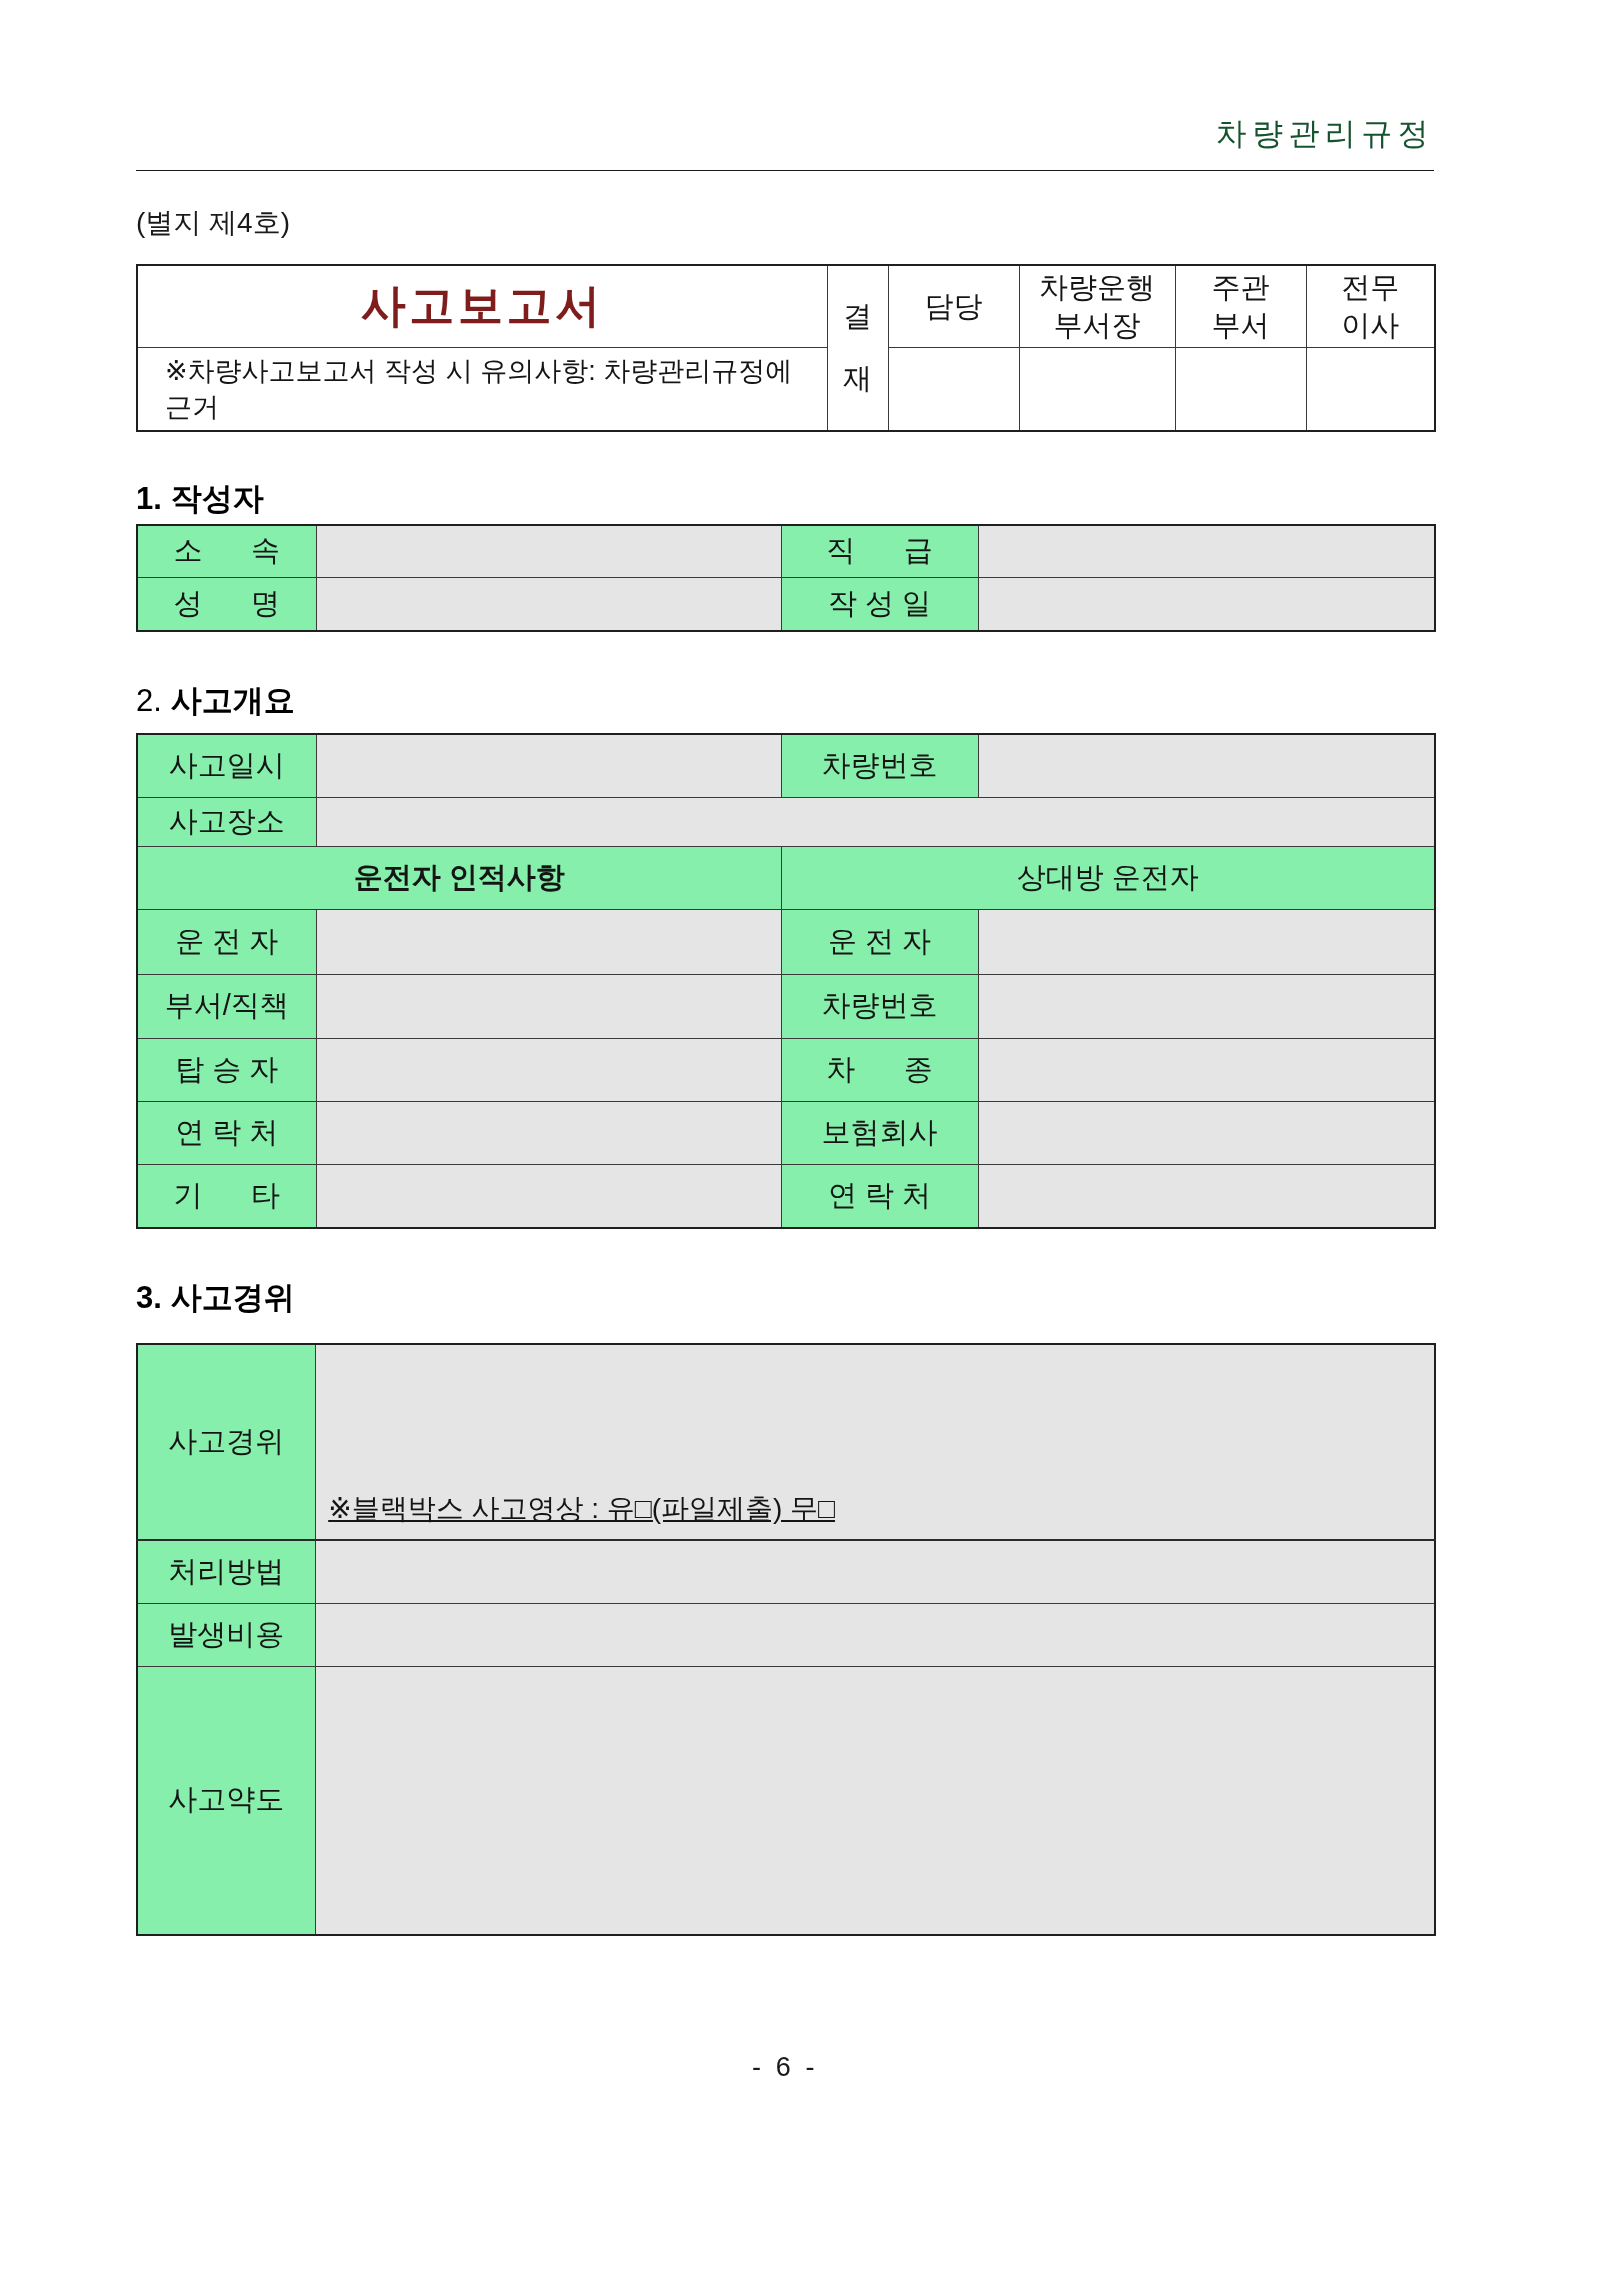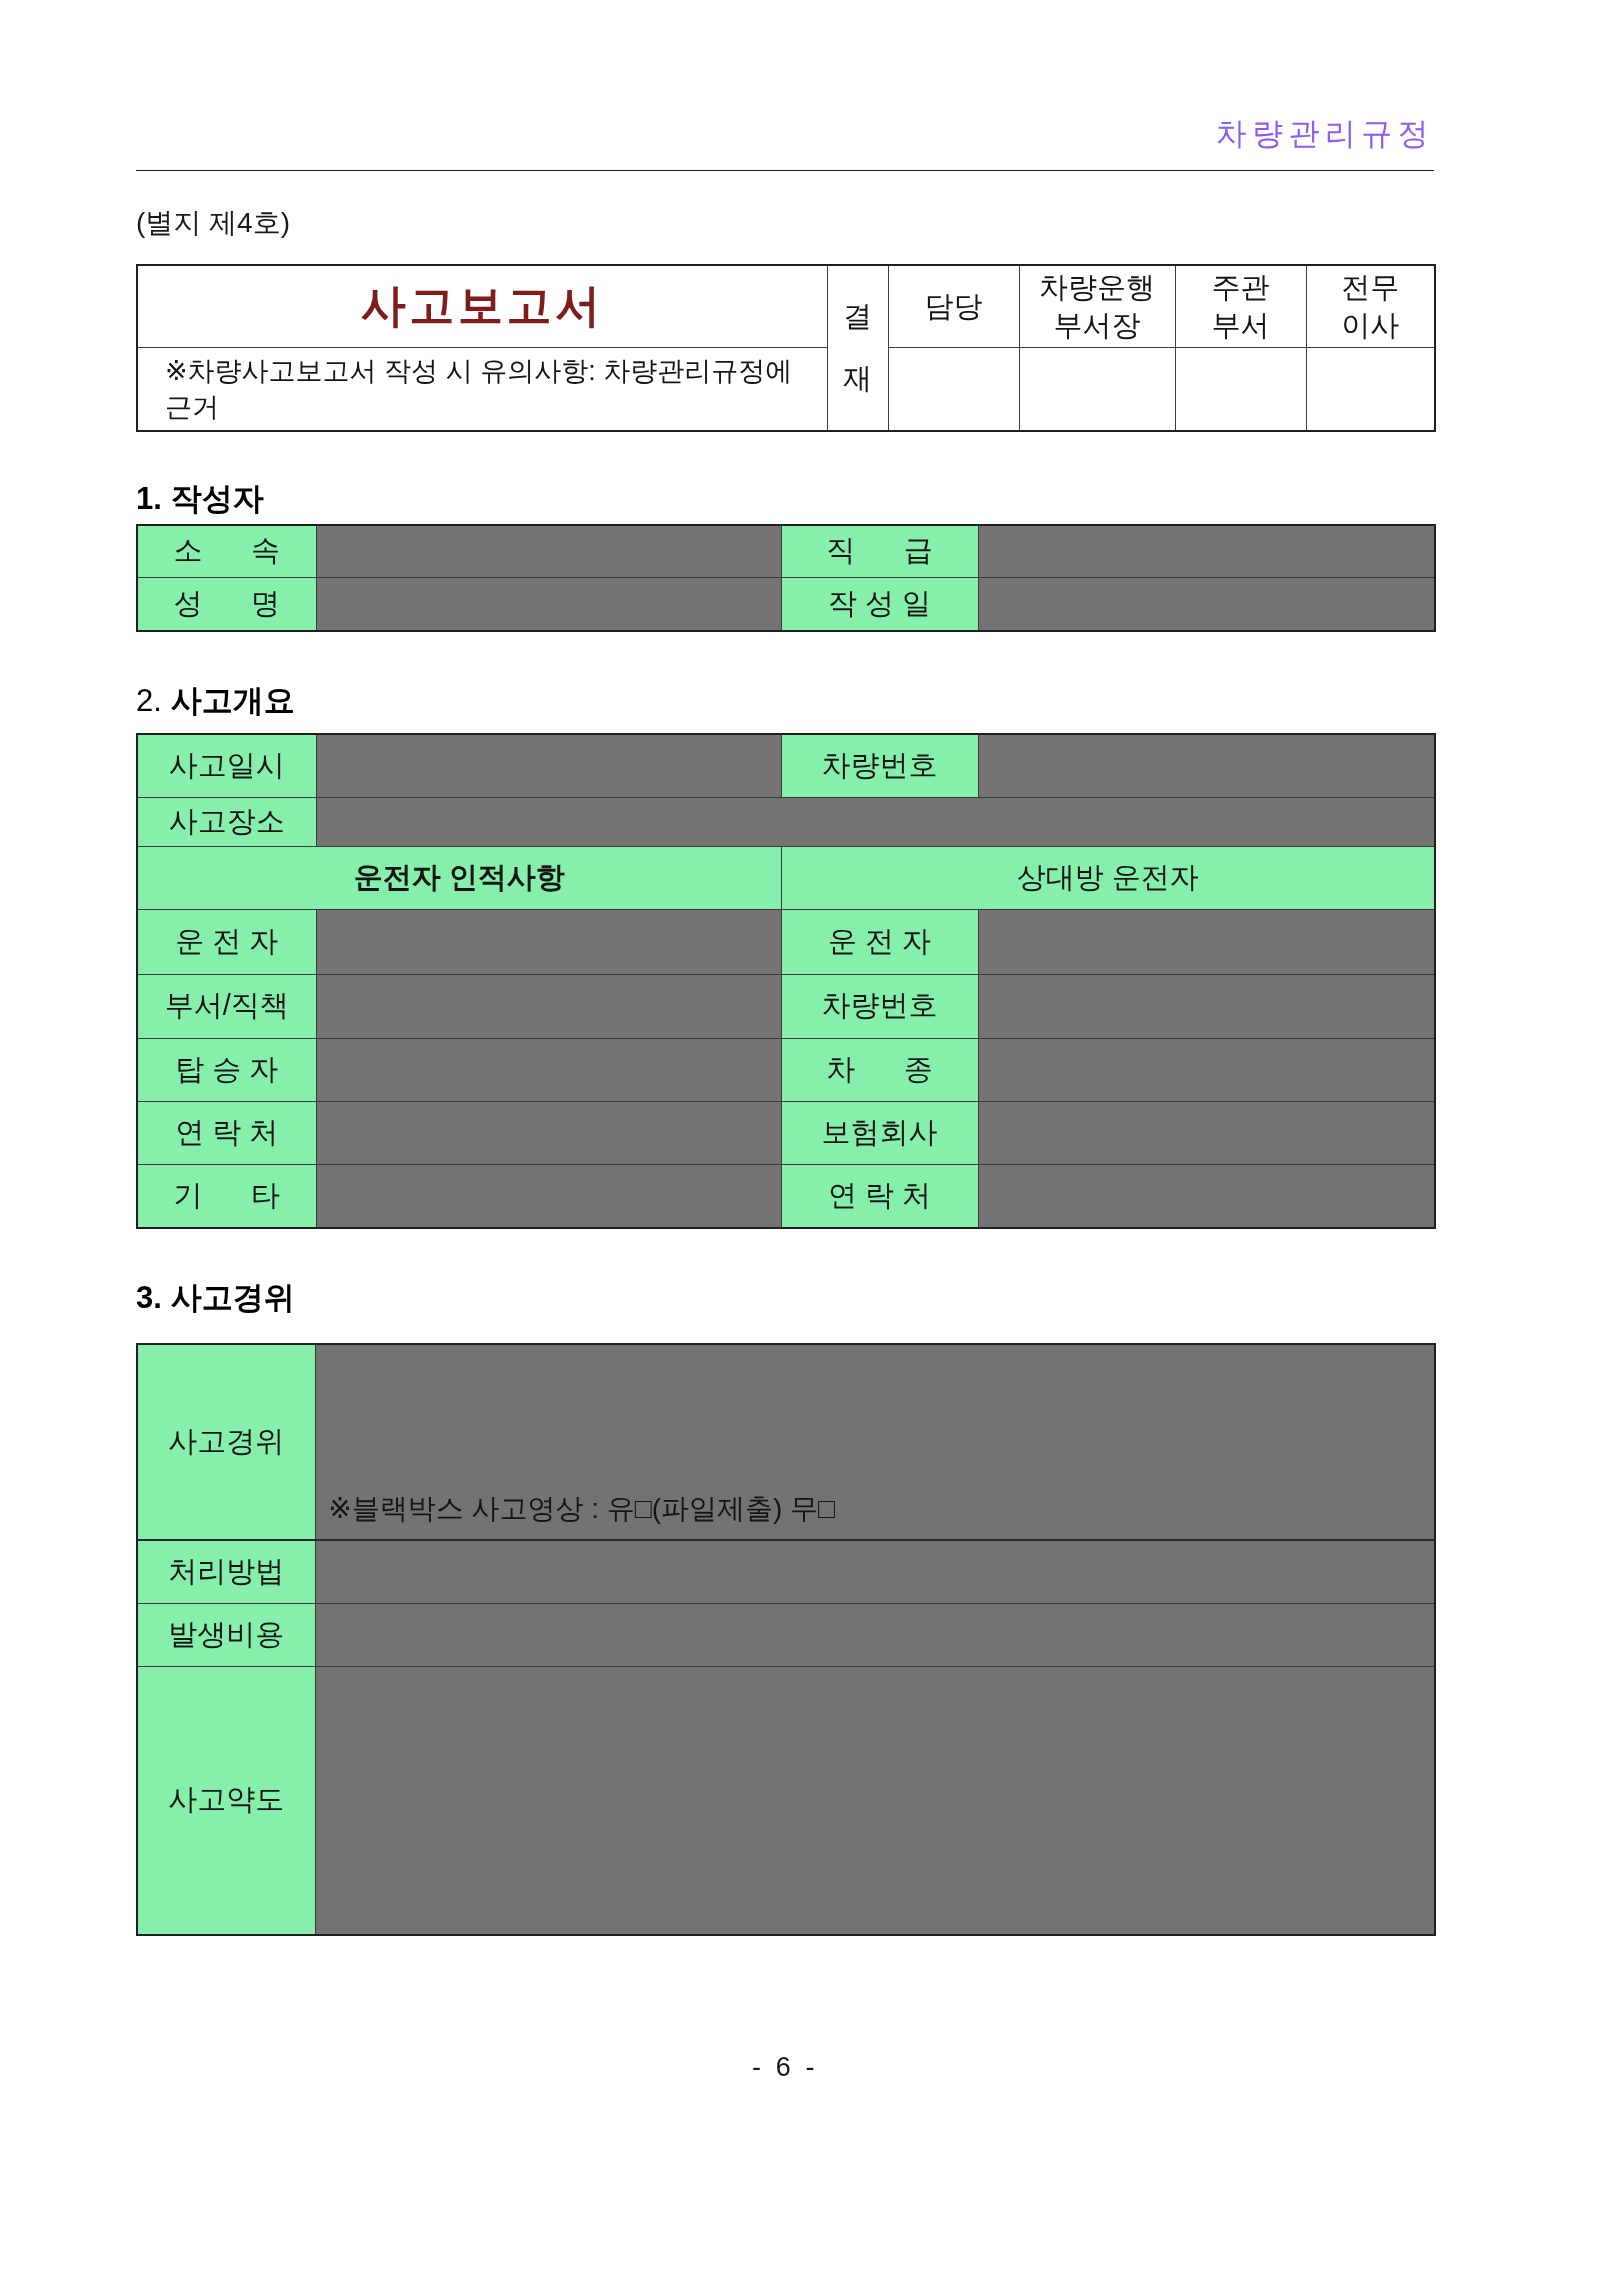--- a/index.html
+++ b/index.html
@@ -12,30 +12,30 @@
   .content { margin-left:136px; width:1298px; }
 
   
   .page-header {
     margin-top:113px; padding-bottom:14.5px;
     border-bottom:1.8px solid #1a1a1a;
     text-align:right;
   }
   .page-header .doc-title {
     font-family:"Liberation Serif","DejaVu Serif",serif;
-    font-size:31px; line-height:42px; letter-spacing:5.4px; color:#8b5cf6;
+    font-size:31px; line-height:42px; letter-spacing:5.4px; color:#14532d;
   }
 
   .attachment-no { margin-top:33px; font-size:28px; color:#1a1a1a; }
 
   table { border-collapse:collapse; table-layout:fixed; width:1298px; }
   td { border:1.8px solid #3a3a3a; vertical-align:middle; font-size:29px; color:#151515; }
   table.frame { border:2.7px solid #1f1f1f; }
   td.gray { background:#86efac; text-align:center; white-space:pre; }
-  td.val  { background:#737373; }
+  td.val  { background:#e5e5e5;text-decoration:underline; }
 
   
   .approval-table { margin-top:22px; }
   .approval-table td { height:83px; }
   .report-title-cell { text-align:center; }
   .report-title {
     font-size:45px; font-weight:bold; letter-spacing:3.6px; color:#7f1d1d;
   }
   .report-note-cell { height:128px; padding-left:27px; font-size:27px; }
   .gyeolje-cell { text-align:center; }

